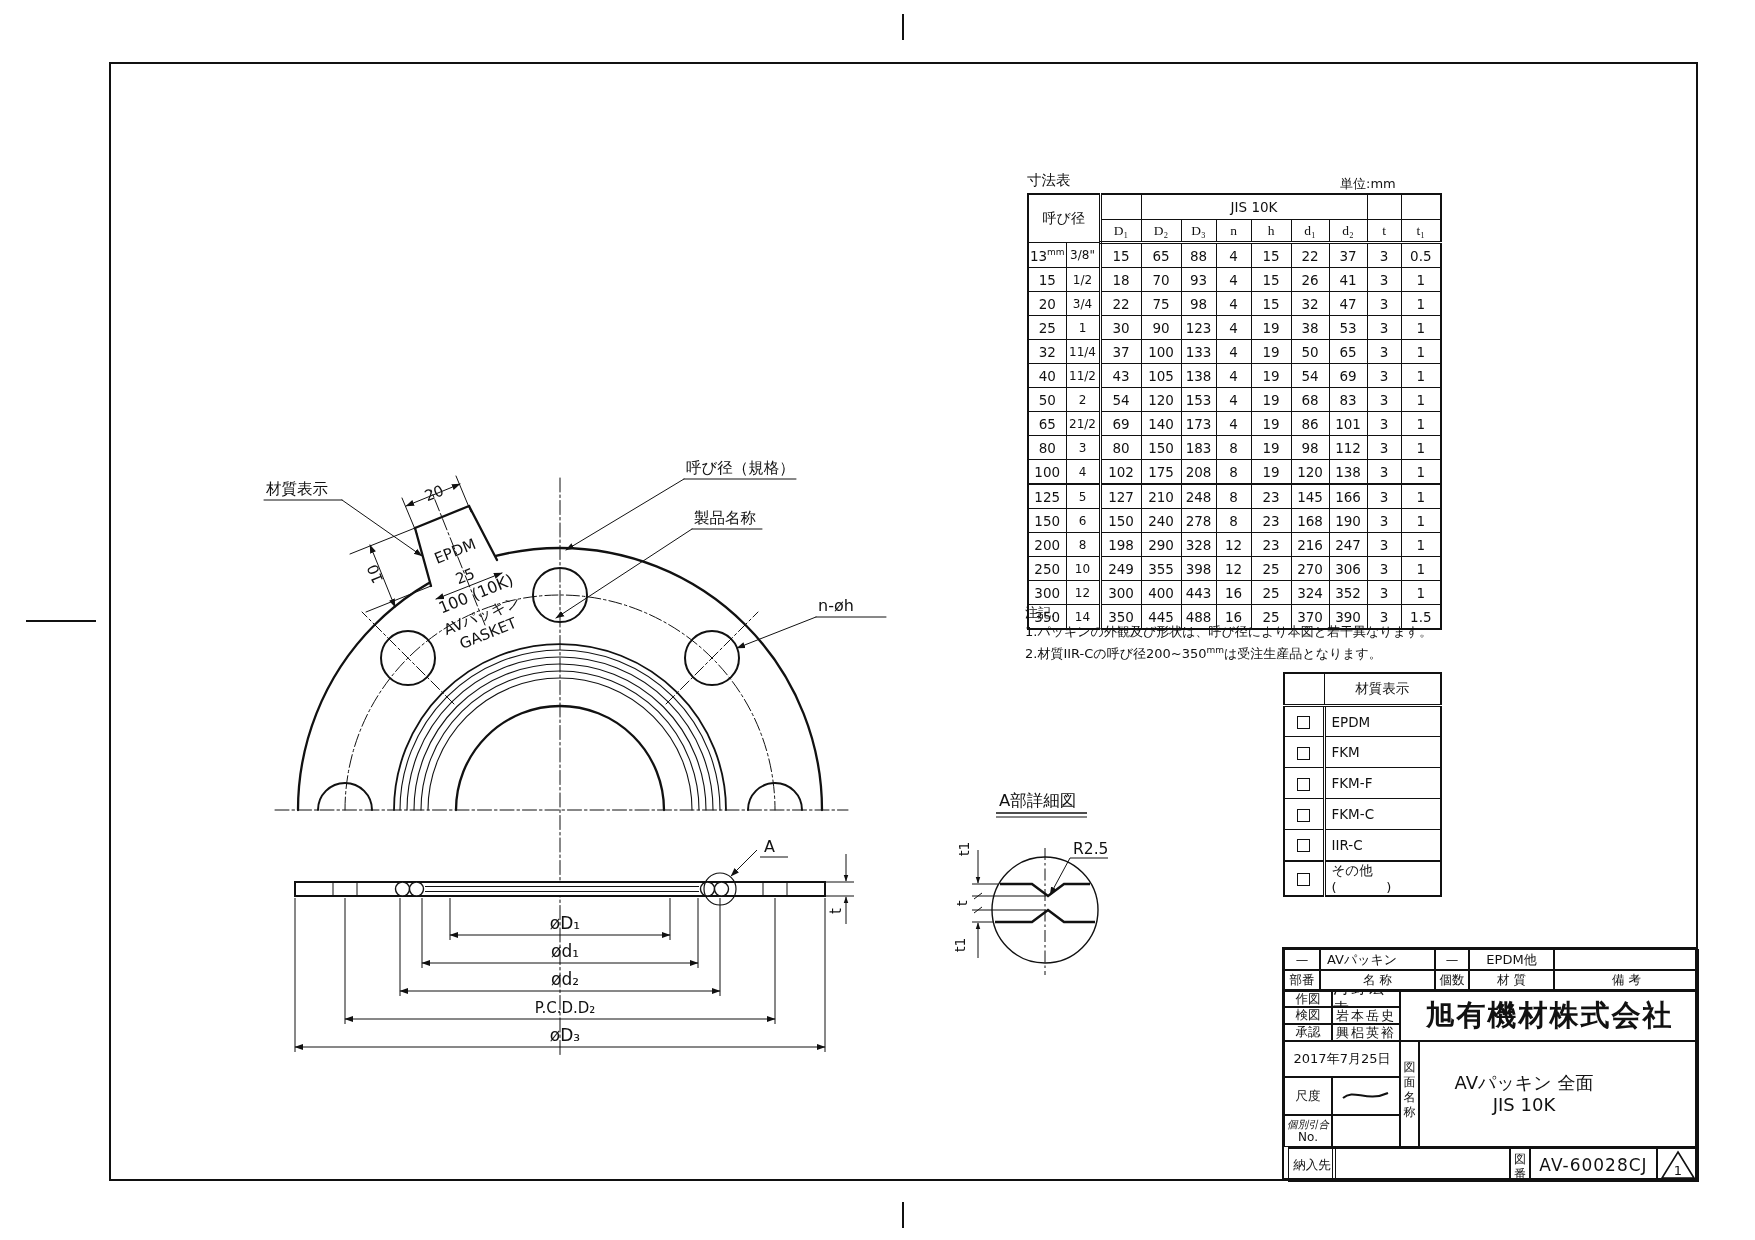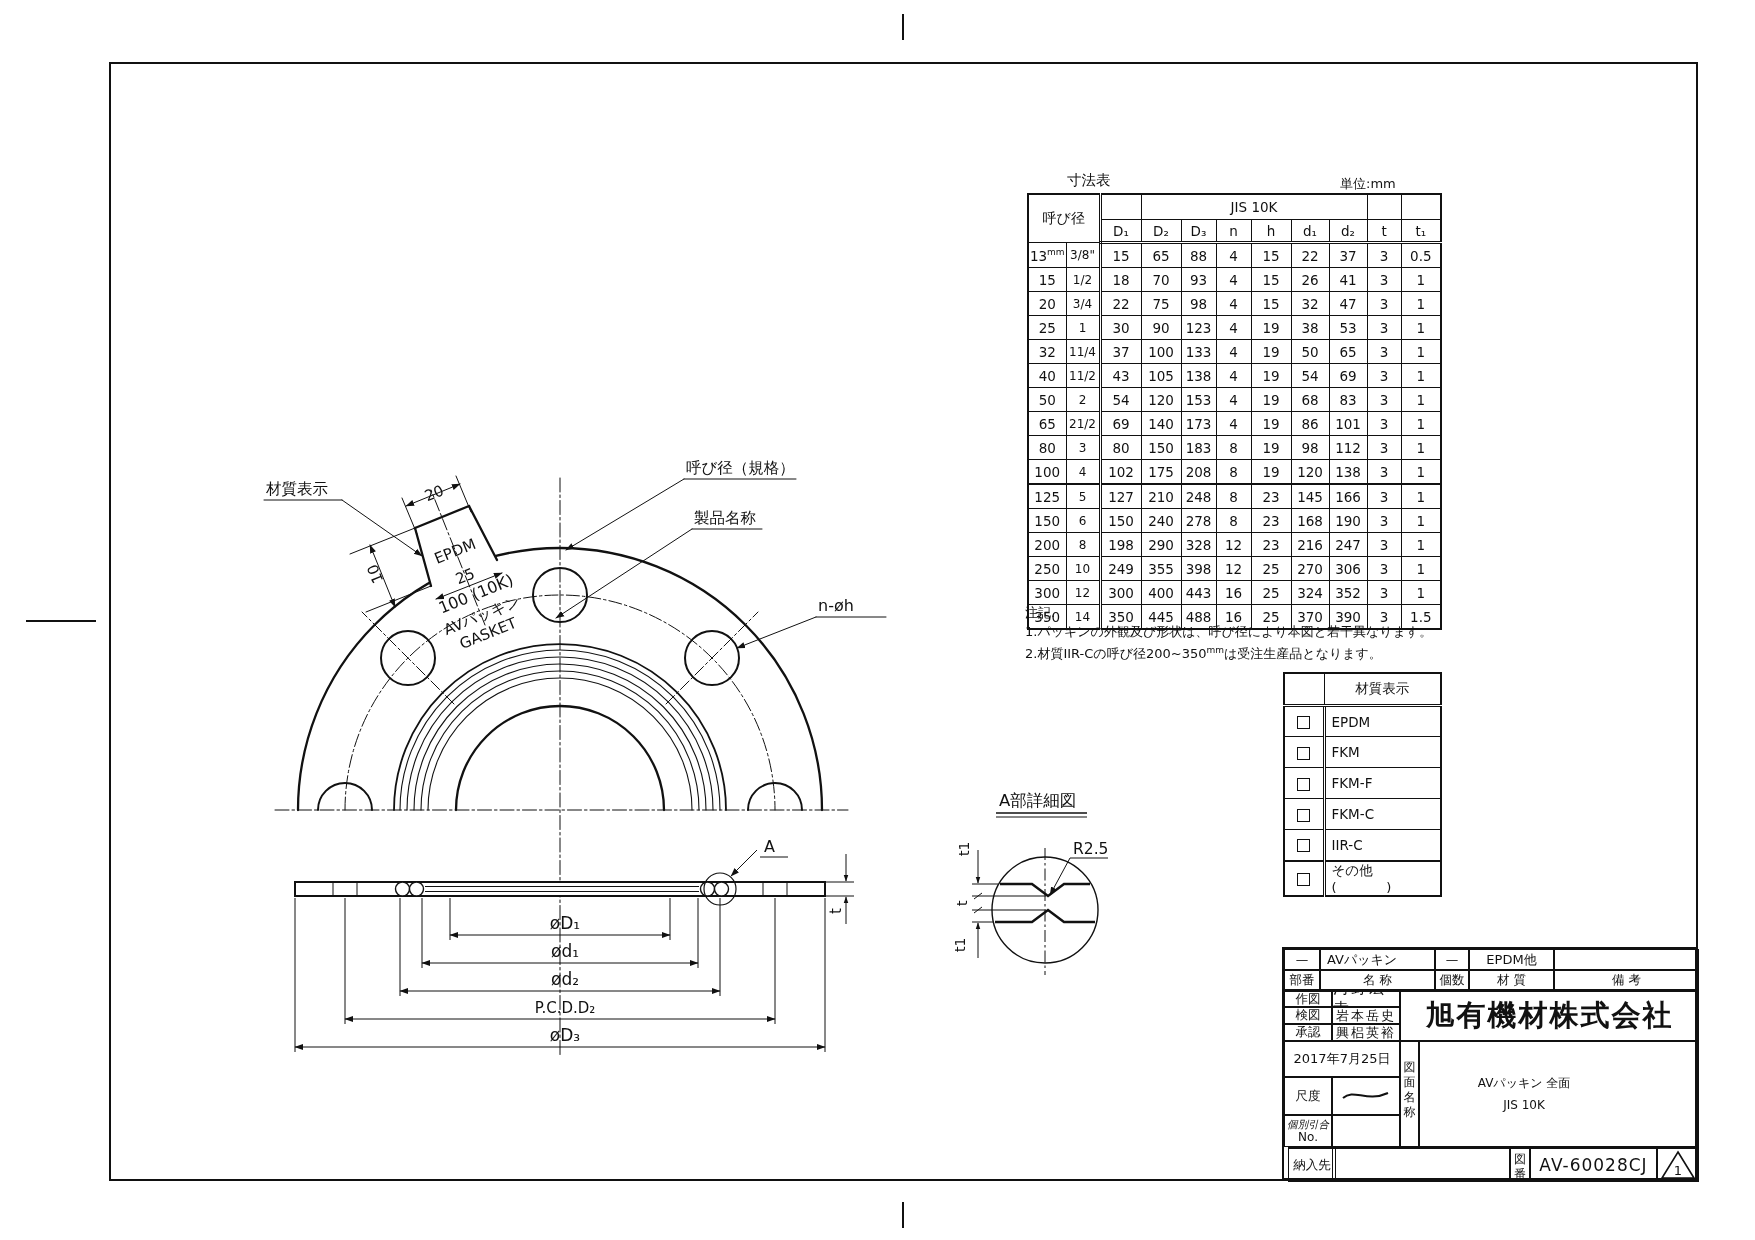--- a/index.html
+++ b/index.html
@@ -2,28 +2,28 @@
 <html><head>
 <meta charset="utf-8">
 <style>
   html,body{margin:0;padding:0;background:#e8e8e8;}
   .sheet{position:relative;width:1755px;height:1240px;background:#fff;overflow:hidden;
          font-family:"DejaVu Sans",sans-serif;color:#111;}
   svg text{font-family:"DejaVu Sans",sans-serif;fill:#111;}
   .abs{position:absolute;}
 
   
-  .dim-title{position:absolute;left:1027px;top:171px;font-size:14.5px;margin-left:40px;}
+  .dim-title{position:absolute;left:1027px;top:171px;font-size:14.5px;}
   .unit-label{position:absolute;left:1340px;top:175px;width:100px;text-align:left;font-size:13px;}
   table.dimtab{position:absolute;left:1027px;top:193px;width:413px;border-collapse:collapse;
                table-layout:fixed;border:2px solid #111;font-size:13.5px;}
   table.dimtab th,table.dimtab td{border-left:1px solid #111;padding:0;text-align:center;
                font-weight:normal;height:23px;overflow:hidden;white-space:nowrap;}
   table.dimtab tr.h1 th{height:24px;border-bottom:1px solid #111;}
-  table.dimtab tr.h2 th{border-bottom:3px double #111;height:21px;}
+  table.dimtab tr.h2 th{border-bottom:3px double #111;height:21px;font-family:Liberation Serif, serif;}
   table.dimtab th.nom{border-bottom:3px double #111;font-size:14px;}
   table.dimtab .dbl-left{border-left:3px double #111;}
   table.dimtab tbody td{border-top:1px solid #111;}
   table.dimtab tbody tr:first-child td{border-top:0;}
   table.dimtab tbody tr.thick-bottom td{border-bottom:2px solid #111;}
   table.dimtab td.inch{font-size:12px;}
   table.dimtab sup{font-size:9px;}
 
   .notes{position:absolute;left:1025px;top:604px;width:440px;font-size:13px;line-height:18.5px;}
 
@@ -39,21 +39,21 @@
   .cbox{display:inline-block;width:11px;height:11px;border:1.4px solid #111;vertical-align:middle;}
   .pre{white-space:pre;font-size:13px;}
 
   
   .tblock{position:absolute;left:1282px;top:947px;width:415px;height:233px;border:2px solid #111;box-sizing:border-box;}
   .tc{position:absolute;box-sizing:border-box;border:1px solid #111;display:flex;
       align-items:center;justify-content:center;font-size:12.5px;overflow:hidden;}
   .tc.left{justify-content:flex-start;padding-left:6px;}
   .tc.bt2{border-top-width:2px;}
   .company{font-size:29px;font-weight:bold;letter-spacing:2px;text-align:right;}
-  .dtitle{flex-direction:column;font-size:12px;line-height:22px;padding-right:70px;}
+  .dtitle{flex-direction:column;font-size:18px;line-height:22px;padding-right:70px;}
   .vert{word-break:break-all;line-height:15px;font-size:12px;text-align:center;
         padding:0;display:block;box-sizing:border-box;}
   .dno{font-size:17px;letter-spacing:1px;}
   .small2{font-size:10.5px;line-height:12px;text-align:center;font-style:italic;}
 </style>
 </head>
 <body>
 
 <div class="sheet">
 

